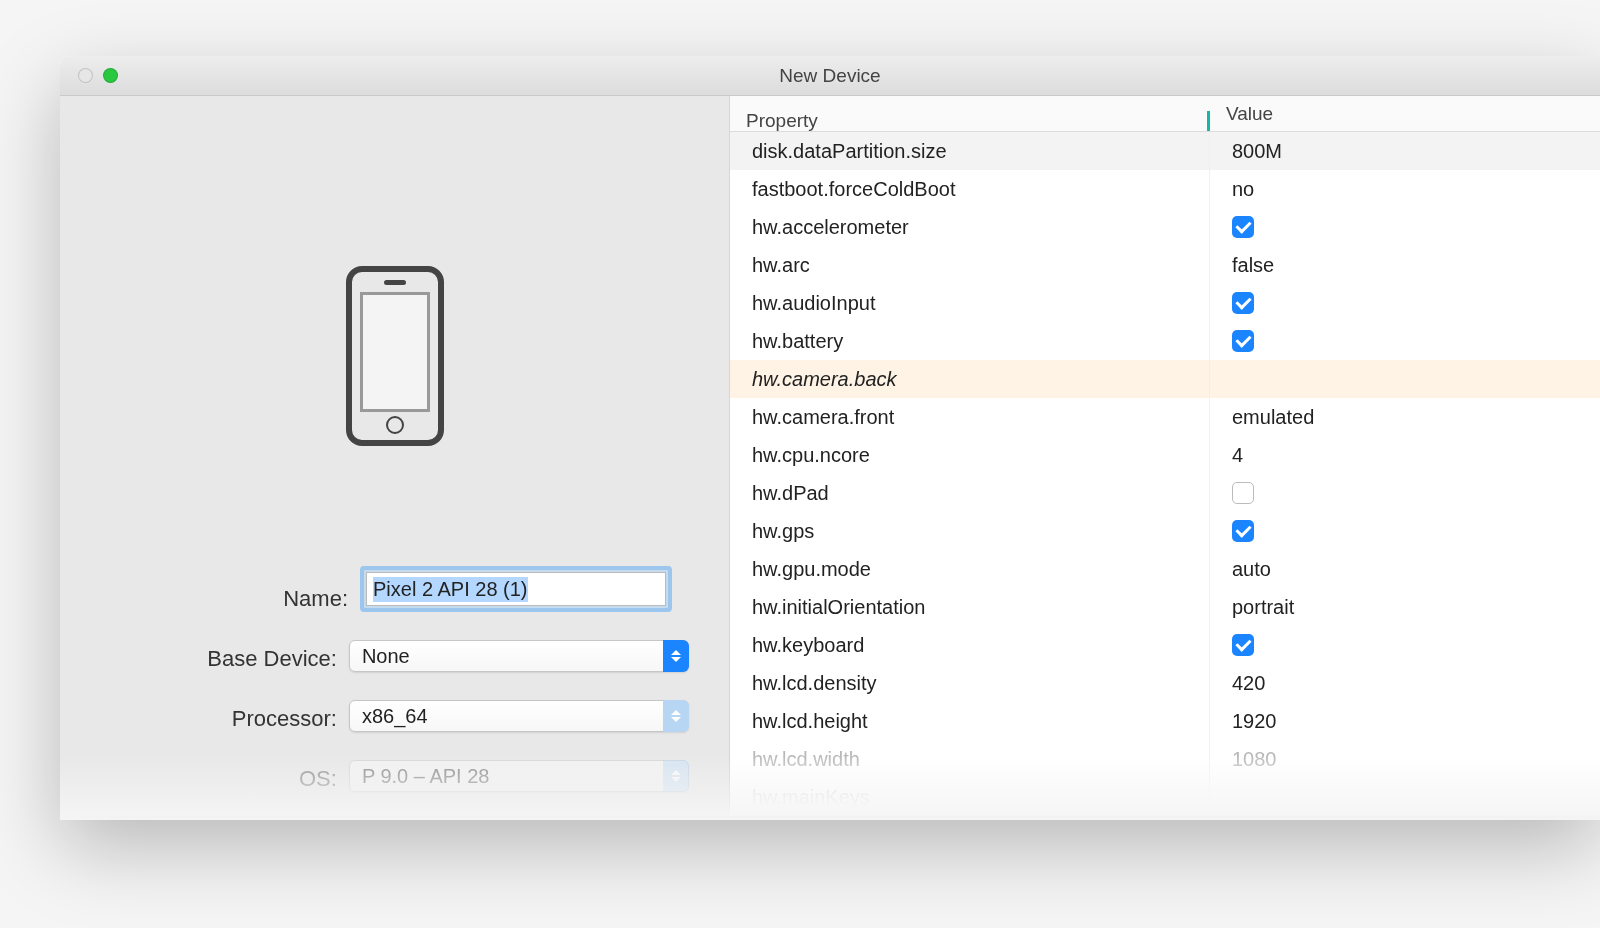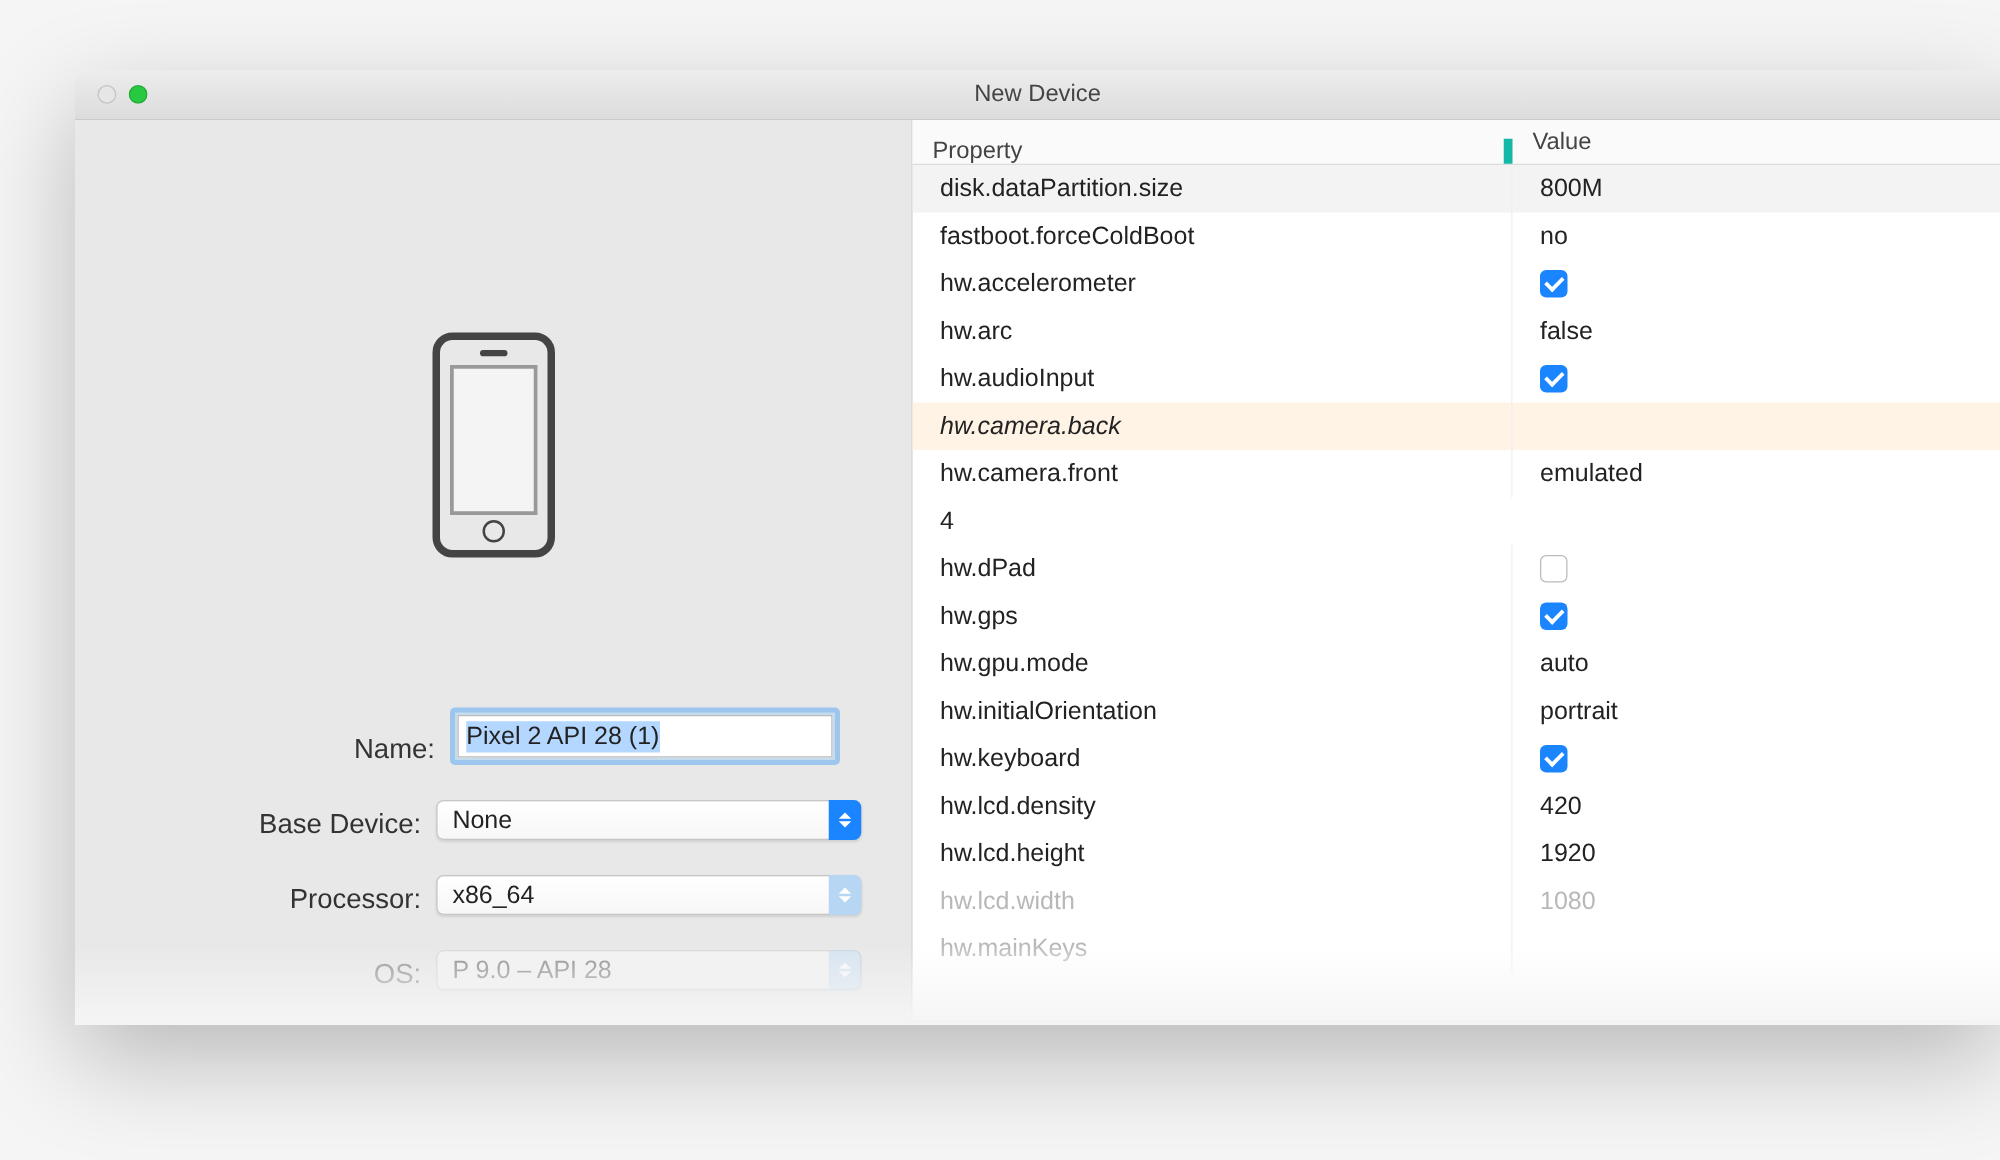--- a/index.html
+++ b/index.html
@@ -104,21 +104,21 @@
   .select-arrows::after  { border-top: 5px solid #fff; }
   .select-wrap.faded .select-arrows { background: #b7d6f3; }
 
   
   .right-panel { flex: 1; display: flex; flex-direction: column; position: relative; }
   .table-header {
     display: flex; height: 36px; border-bottom: 1px solid #dcdcdc;
     background: #fafafa; font-size: 19px; color: #444;
   }
   .th { display: flex; align-items: center; padding-left: 16px; }
-  .th.prop { width: 480px; border-right: 7px solid #14b8a6; margin-top: 15px; }
+  .th.prop { width: 480px; border-right: 3px solid #14b8a6; margin-top: 15px; }
   .th.val  { flex: 1; }
 
   .table-body { position: absolute; top: 36px; left:0; right:0; bottom:0; overflow: hidden; }
   .row {
     display: flex; height: 38px; font-size: 20px; color: #222;
   }
   .row .c1 { width: 480px; padding-left: 22px; display:flex; align-items:center; border-right:1px solid #f0f0f0; }
   .row .c2 { flex:1; padding-left: 22px; display:flex; align-items:center; }
   .row.alt { background:#f3f3f3;justify-content:flex-end; }
   .row.highlight { background:#fff3e6;font-style:italic; }
@@ -234,29 +234,36 @@
           <div class="row">
             <div class="c1">hw.arc</div>
             <div class="c2">false</div>
           </div>
           <div class="row">
             <div class="c1">hw.audioInput</div>
             <div class="c2">
               <span class="checkbox checked"></span>
             </div>
           </div>
+          <div class="row">
+            <div class="c1">hw.battery</div>
+            <div class="c2">
+              <span class="checkbox checked"></span>
+            </div>
+          </div>
           <div class="row highlight">
             <div class="c1">hw.camera.back</div>
             <div class="c2"></div>
           </div>
           <div class="row">
             <div class="c1">hw.camera.front</div>
             <div class="c2">emulated</div>
           </div>
           <div class="row">
+            <div class="c1">hw.cpu.ncore</div>
             <div class="c2">4</div>
           </div>
           <div class="row">
             <div class="c1">hw.dPad</div>
             <div class="c2">
               <span class="checkbox unchecked"></span>
             </div>
           </div>
           <div class="row">
             <div class="c1">hw.gps</div>

